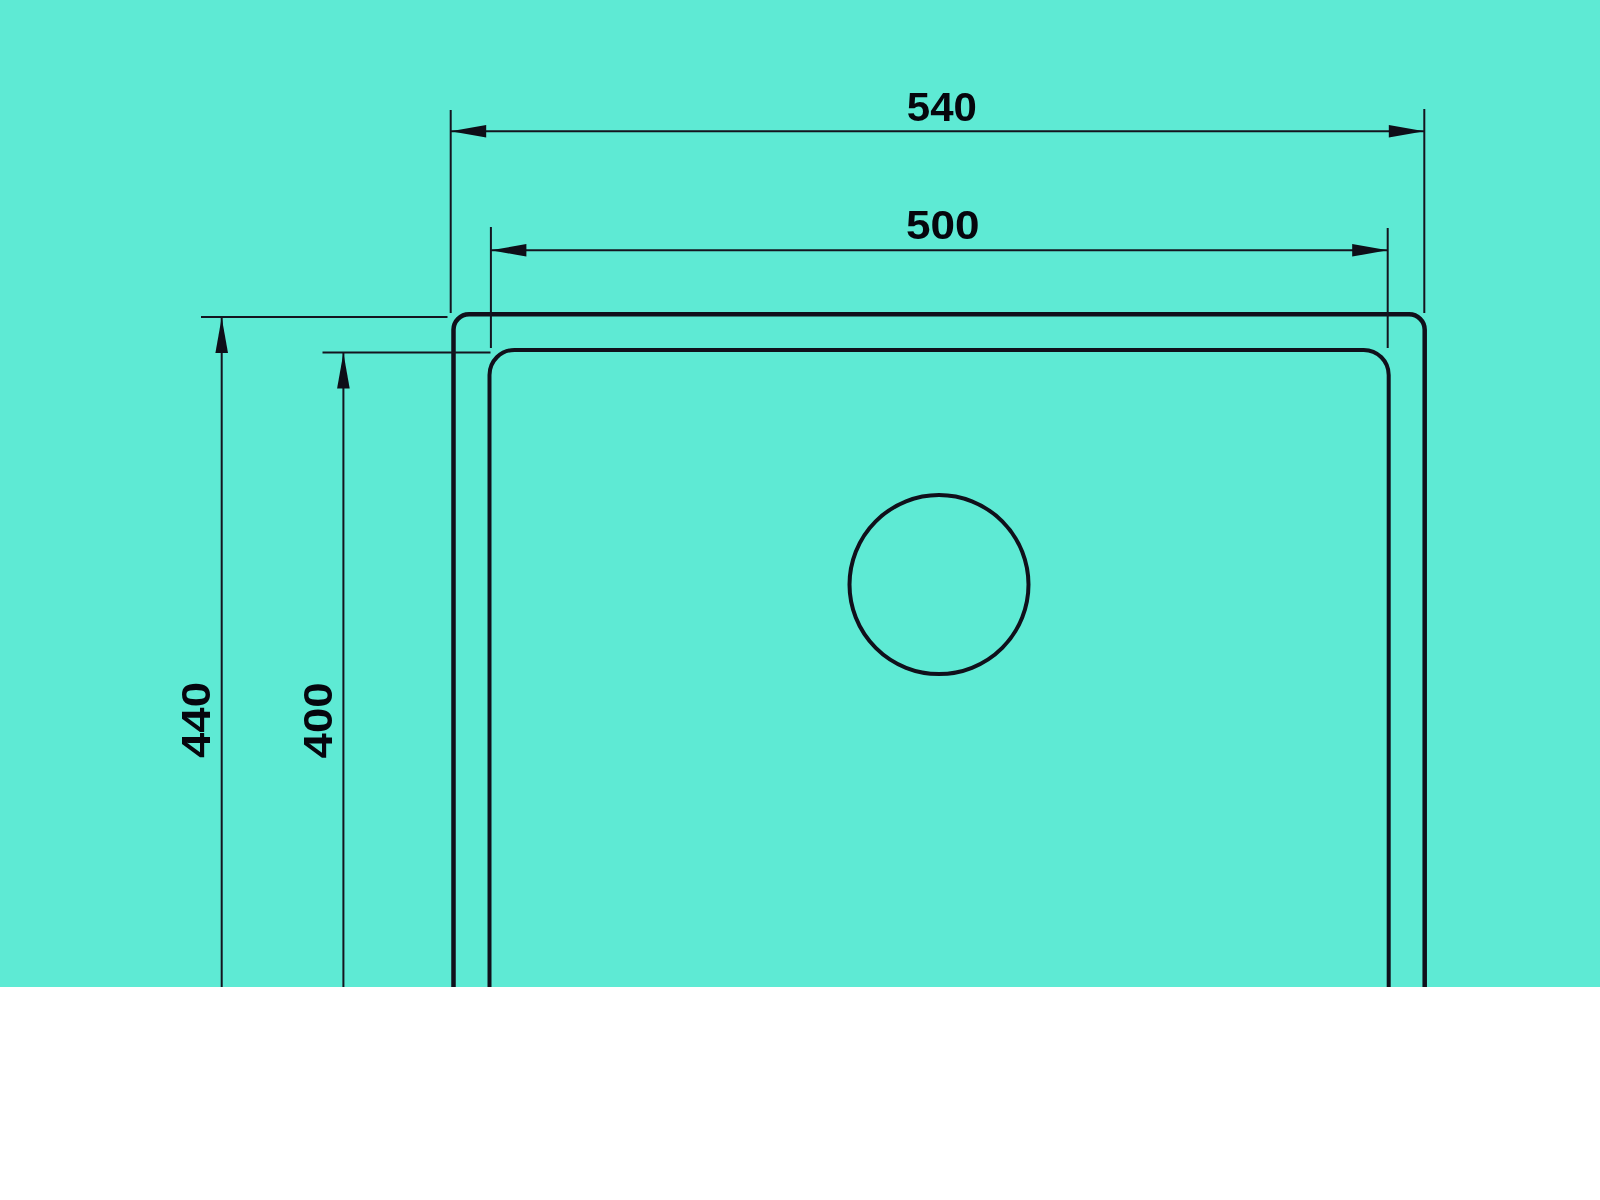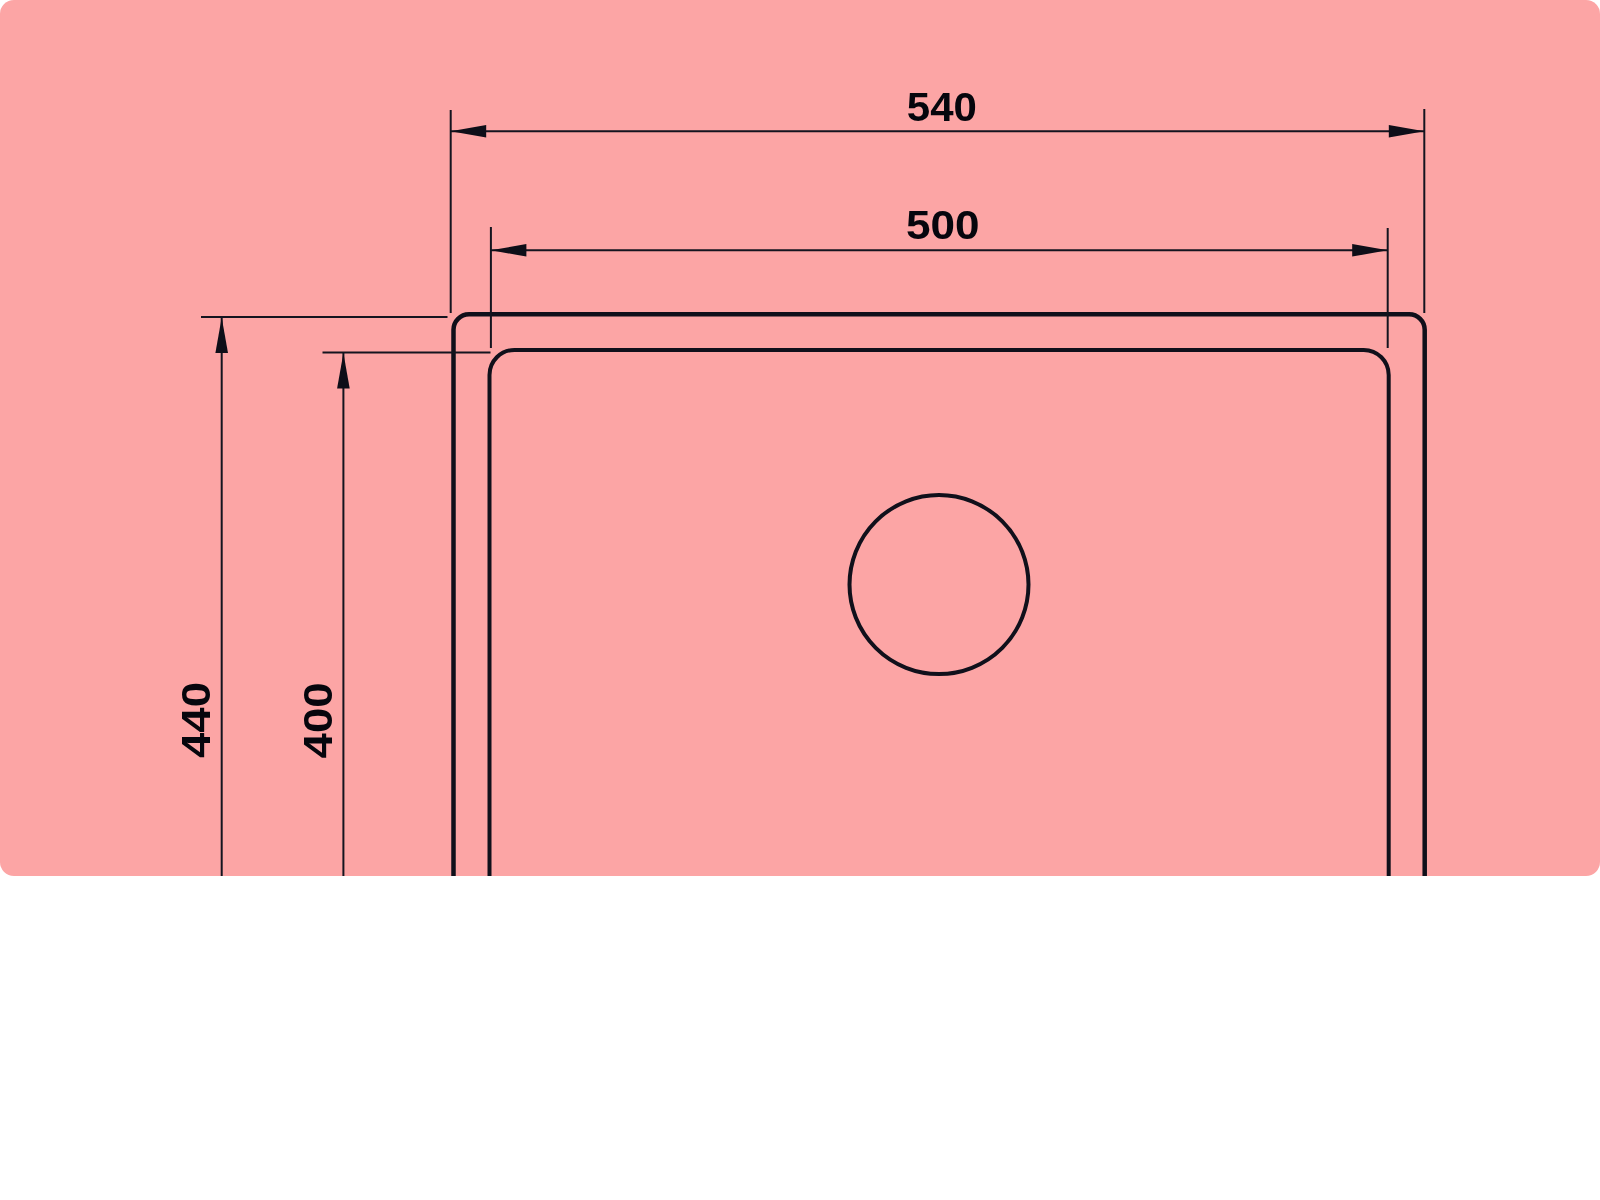--- a/index.html
+++ b/index.html
@@ -1,17 +1,17 @@
 <!DOCTYPE html>
 <html><head>
 <meta charset="utf-8">
 <title>Sink dimension drawing</title>
 <style>
   html,body{margin:0;padding:0;background:#ffffff;}
-  .page{width:1600px;height:876px;position:relative;overflow:hidden;background:#fca5a5;border-radius:14px;}
+  .page{width:1600px;height:987px;position:relative;overflow:hidden;background:#5eead4;}
   svg{display:block;}
   text{font-family:"Liberation Sans",sans-serif;font-weight:bold;fill:#06060d;}
 </style>
 </head>
 <body>
 
 <div class="page">
 <svg width="1600" height="1200" viewBox="0 0 1600 1200">
 
   <rect x="453.5" y="314.3" width="971.2" height="791.7" rx="15.5" ry="15.5" fill="none" stroke="#10101b" stroke-width="4.5"></rect>

